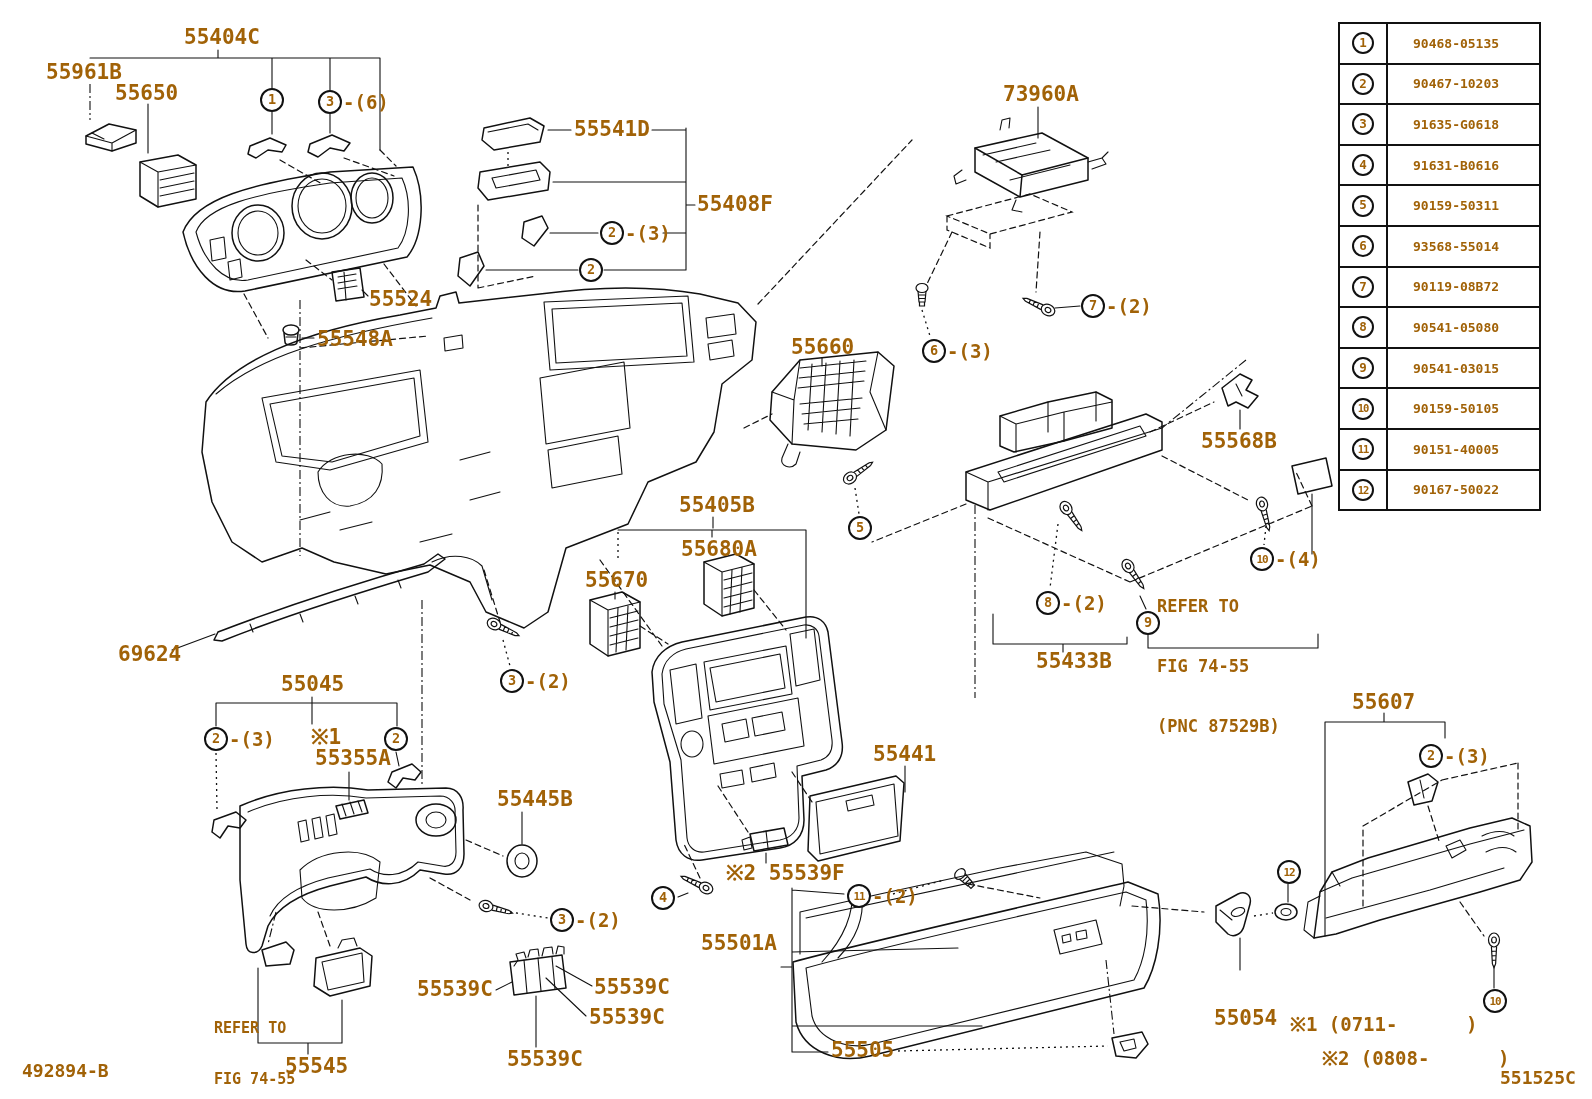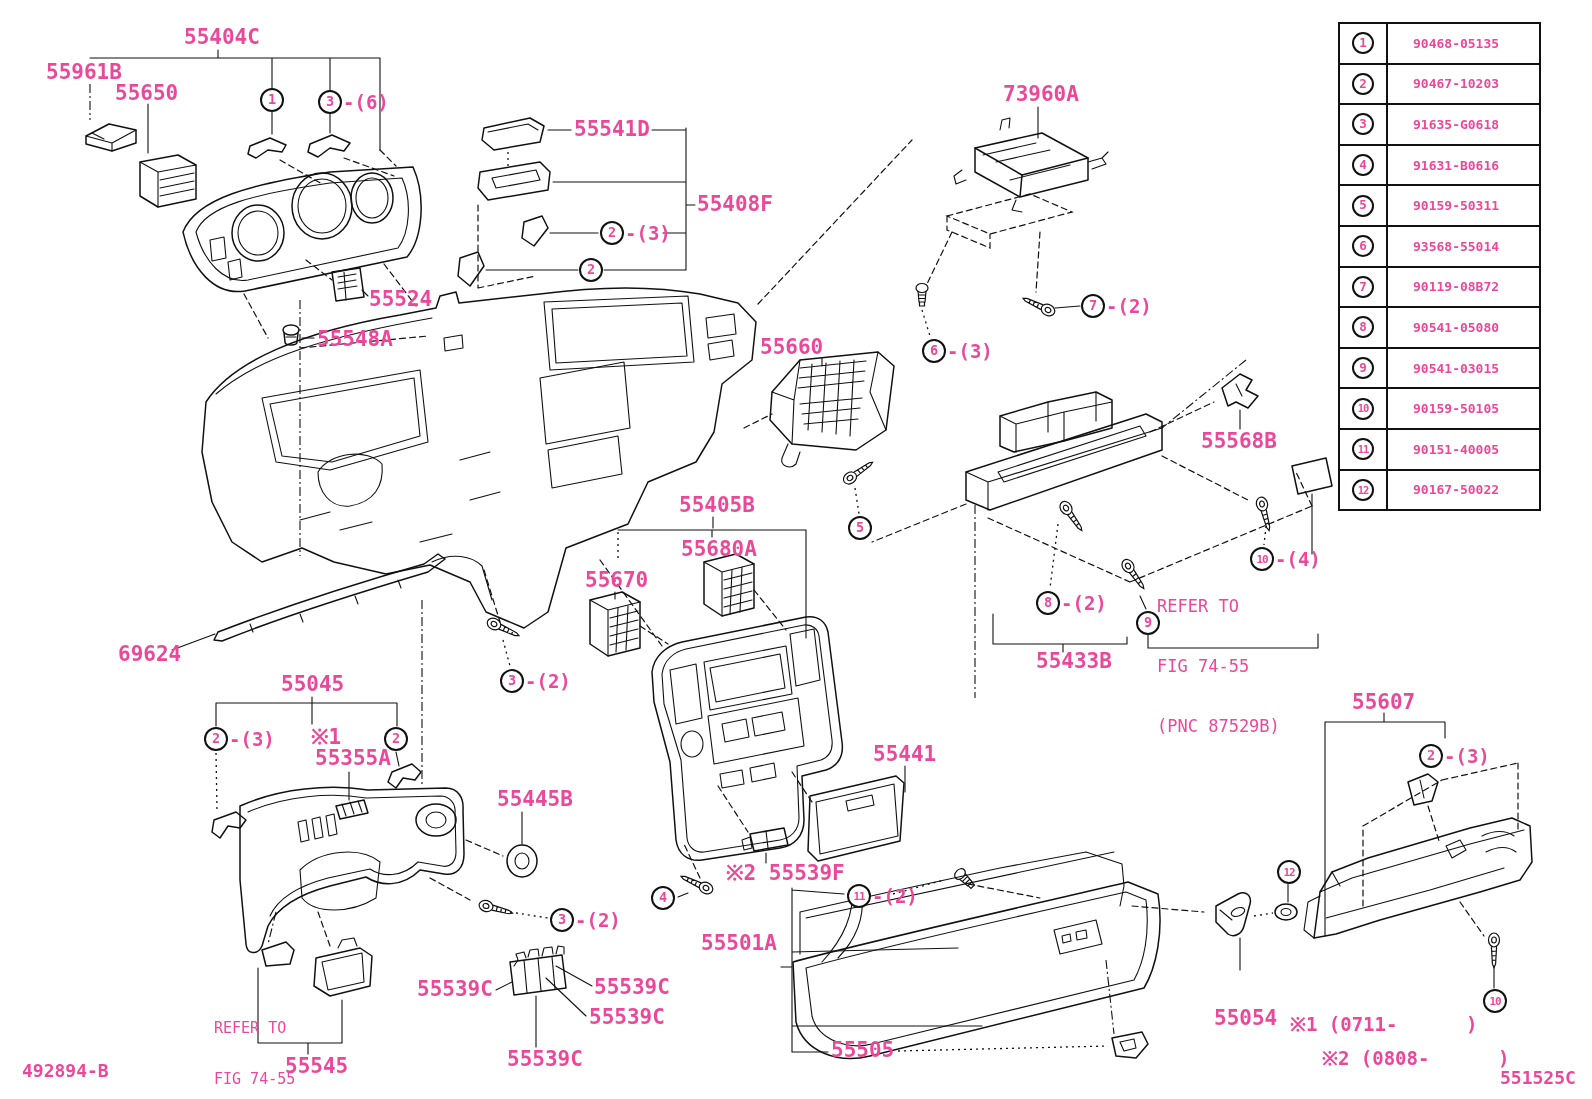--- a/index.html
+++ b/index.html
@@ -1,25 +1,25 @@
 <!DOCTYPE html>
 <html><head>
 <meta charset="utf-8">
 <style>
   html,body{margin:0;padding:0;background:#fff}
   #canvas{position:relative;width:1592px;height:1099px;background:#fff;overflow:hidden;
-          font-family:"DejaVu Sans Mono",monospace;color:#ec4899}
+          font-family:"DejaVu Sans Mono",monospace;color:#a16207}
   svg{position:absolute;left:0;top:0}
   .s{stroke:#111;fill:none;stroke-width:1.5;stroke-linejoin:round;stroke-linecap:round}
   .t{stroke-width:1.1}
   .d{stroke:#111;fill:none;stroke-width:1.2;stroke-dasharray:6 4;stroke-linecap:round}
   .dd{stroke:#111;fill:none;stroke-width:1.1;stroke-dasharray:9 3 2 3}
   .dot{stroke:#111;fill:none;stroke-width:1.3;stroke-dasharray:2 4}
   .lbl{position:absolute;font-weight:bold;font-size:21px;line-height:1;white-space:pre}
-  .ref{position:absolute;font-weight:normal;font-size:17px;line-height:20px;white-space:pre}
+  .ref{position:absolute;font-weight:bold;font-size:17px;line-height:20px;white-space:pre}
   .ref.small{font-size:15px;line-height:17px}
   .note{position:absolute;font-weight:bold;font-size:19px;white-space:pre}
   .fid{position:absolute;font-weight:bold;font-size:18px}
   .co{position:absolute;display:flex;align-items:flex-start}
   .cc{box-sizing:border-box;width:24px;height:24px;border:2.2px solid #111;border-radius:50%;
       display:flex;align-items:center;justify-content:center;font-weight:bold;font-size:13.5px;
       background:#fff;flex:none;line-height:1}
   .cc.two{font-size:11px;letter-spacing:-1px}
   .cs{font-weight:bold;font-size:19px;margin-left:1px;line-height:24px}
   #ptable{position:absolute;left:1338px;top:22px;border:2px solid #111;background:#fff}
@@ -257,21 +257,21 @@
 </svg>
 
 <div class="lbl" style="left:184px;top:27px">55404C</div>
 <div class="lbl" style="left:46px;top:62px">55961B</div>
 <div class="lbl" style="left:115px;top:83px">55650</div>
 <div class="lbl" style="left:574px;top:119px">55541D</div>
 <div class="lbl" style="left:697px;top:194px">55408F</div>
 <div class="lbl" style="left:369px;top:289px">55524</div>
 <div class="lbl" style="left:317px;top:329px">55548A</div>
 <div class="lbl" style="left:1003px;top:84px">73960A</div>
-<div class="lbl" style="left:760px;top:337px">55660</div>
+<div class="lbl" style="left:791px;top:337px">55660</div>
 <div class="lbl" style="left:1201px;top:431px">55568B</div>
 <div class="lbl" style="left:679px;top:495px">55405B</div>
 <div class="lbl" style="left:681px;top:539px">55680A</div>
 <div class="lbl" style="left:585px;top:570px">55670</div>
 <div class="lbl" style="left:118px;top:644px">69624</div>
 <div class="lbl" style="left:281px;top:674px">55045</div>
 <div class="lbl" style="left:311px;top:727px">※1</div>
 <div class="lbl" style="left:315px;top:748px">55355A</div>
 <div class="lbl" style="left:497px;top:789px">55445B</div>
 <div class="lbl" style="left:1036px;top:651px">55433B</div>

